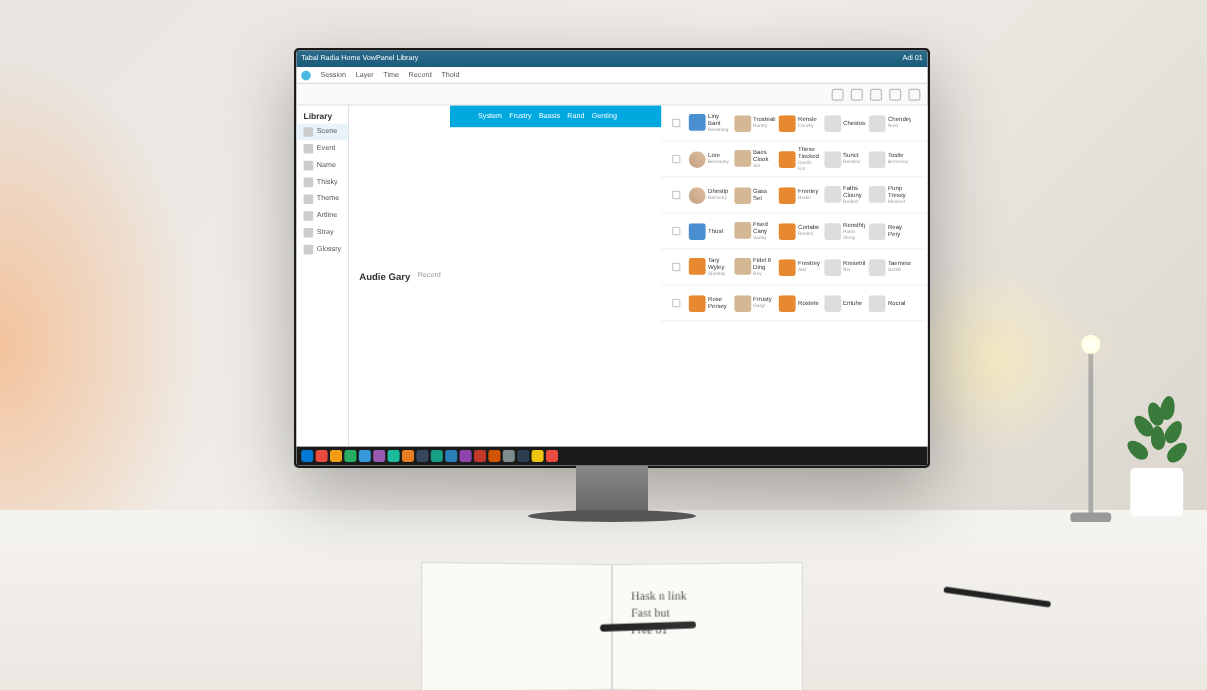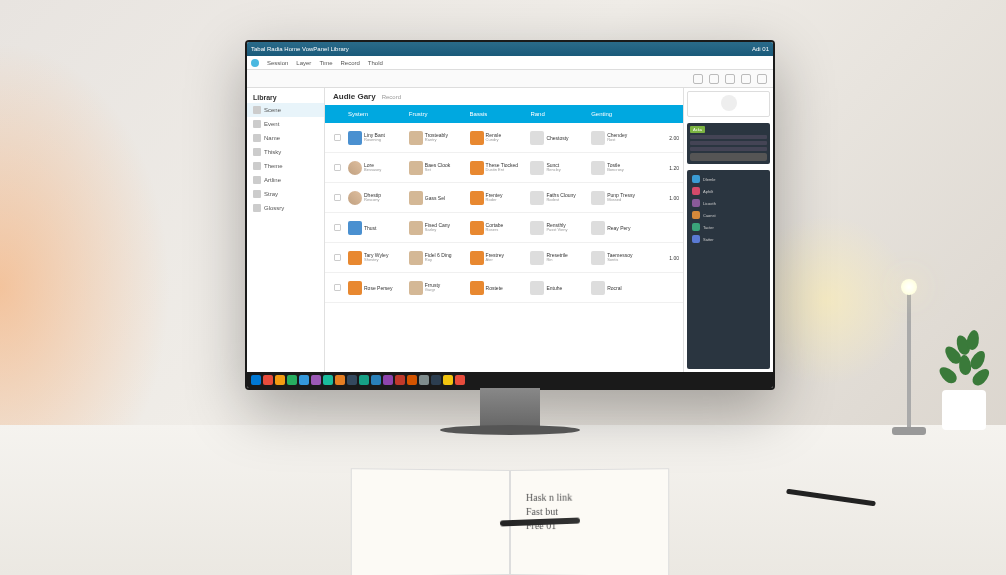--- a/index.html
+++ b/index.html
@@ -16,21 +16,21 @@
 .menubar{height:14px;background:#fff;border-bottom:1px solid #ddd;display:flex;align-items:center;padding:0 4px;gap:8px;font-size:6px;color:#555}
 .menubar span{cursor:default}
 .toolbar{height:18px;background:#fafafa;border-bottom:1px solid #ddd;display:flex;align-items:center;justify-content:flex-end;padding:0 6px;gap:6px}
 .toolbar-icon{width:10px;height:10px;border:1px solid #bbb;border-radius:2px}
 .content{display:flex;height:calc(100% - 62px)}
 .sidebar{width:78px;background:#fff;border-right:1px solid #e0e0e0;padding:4px 0}
 .sidebar-header{font-size:7px;font-weight:bold;color:#333;padding:2px 6px}
 .sidebar-item{display:flex;align-items:center;gap:3px;padding:3px 6px;font-size:6px;color:#555}
 .sidebar-item.active{background:#e8f4fa}
 .sb-icon{width:8px;height:8px;background:#ccc;border-radius:1px;flex-shrink:0}
-.main{flex:1;display:flex;flex-direction:column;background:#fff}
+.main{flex:1;display:flex;flex-direction:row;background:#fff}
 .main-header{padding:4px 8px;font-size:8px;color:#333;font-weight:bold;display:flex;align-items:center;gap:6px}
 .main-header .sub{font-weight:normal;color:#999;font-size:6px}
 .table-header{height:18px;background:#00a8e0;display:flex;align-items:center;color:#fff;font-size:6px;padding:0 4px}
 .th{flex:1;padding:0 3px}
 .th-check{width:16px}
 .th-val{width:30px;text-align:right}
 .table-body{flex:1;overflow:hidden}
 .row{display:flex;align-items:center;height:30px;border-bottom:1px solid #f0f0f0;padding:0 4px;font-size:5px;color:#666}
 .cell{flex:1;padding:0 3px;display:flex;align-items:center;gap:2px;overflow:hidden}
 .cell-check{width:16px;display:flex;justify-content:center}

